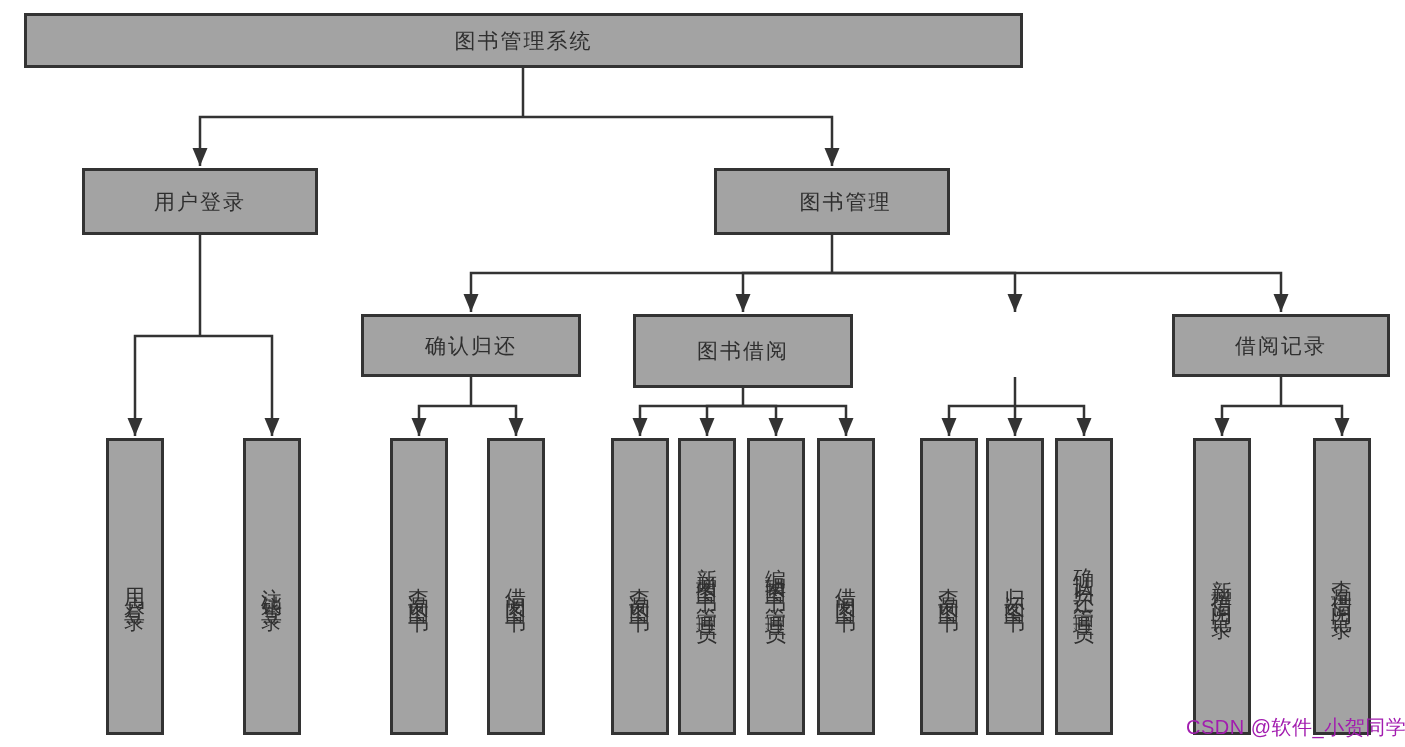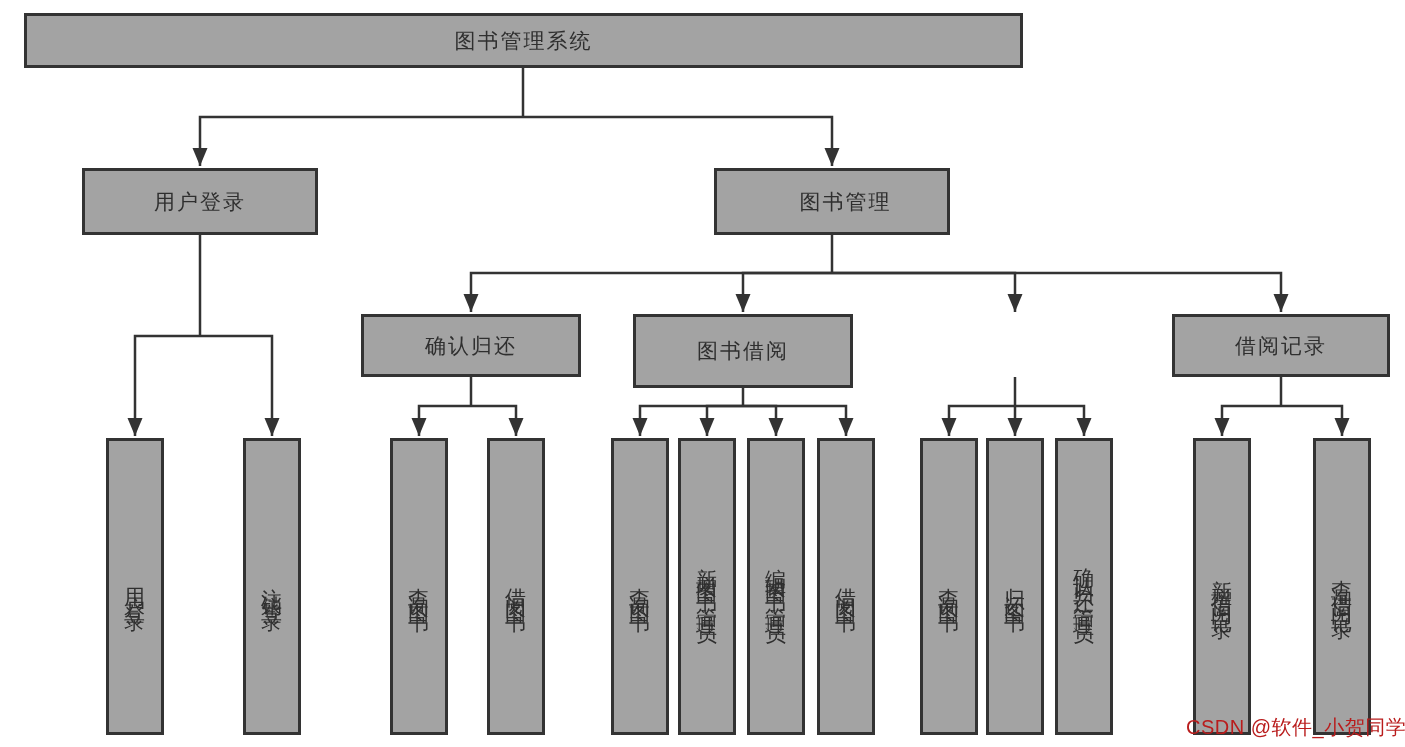--- a/index.html
+++ b/index.html
@@ -71,21 +71,21 @@
   .f9  { left: 920px;  }
   .f10 { left: 986px;  }
   .f11 { left: 1055px; }
   .f12 { left: 1193px; }
   .f13 { left: 1313px; }
   .watermark {
     position: absolute;
     left: 1186px;
     top: 714px;
     font-size: 20px;
-    color: #b91c1c;
+    color: #a21caf;
     white-space: nowrap;
     z-index: 5;
     letter-spacing: 0.5px;
   }
 </style>
 </head>
 <body>
 
 <div class="canvas">
 

